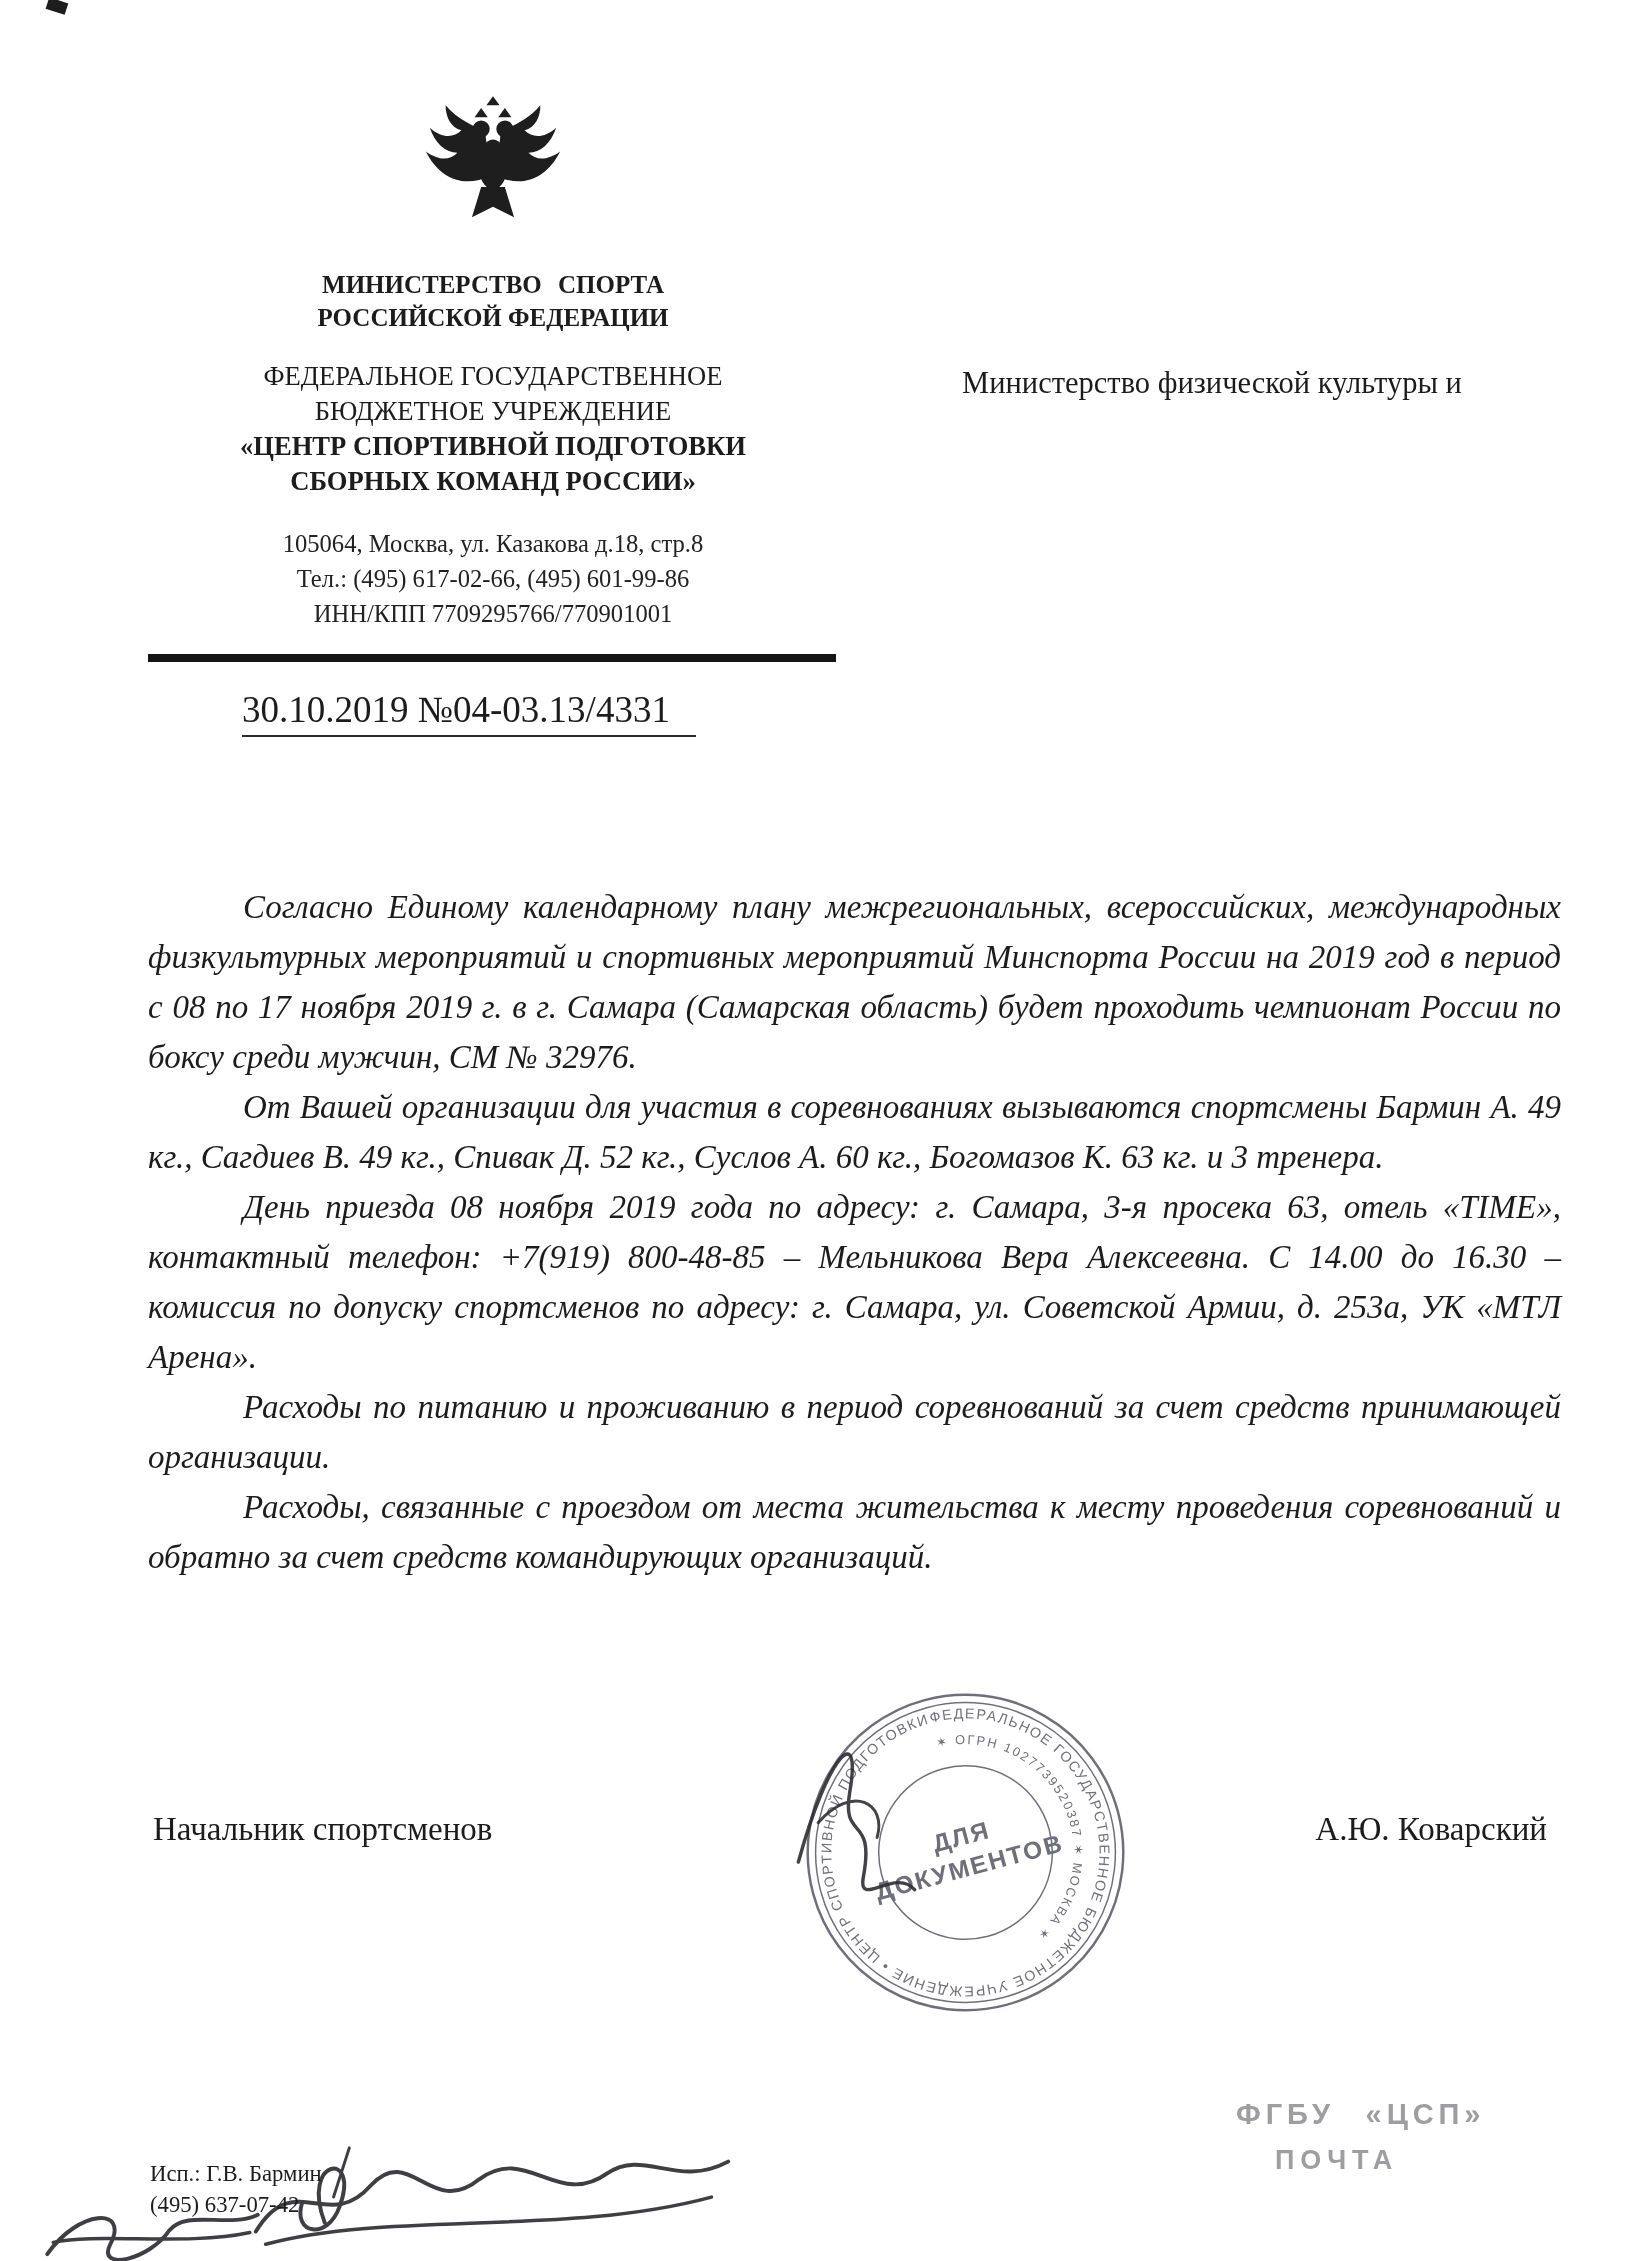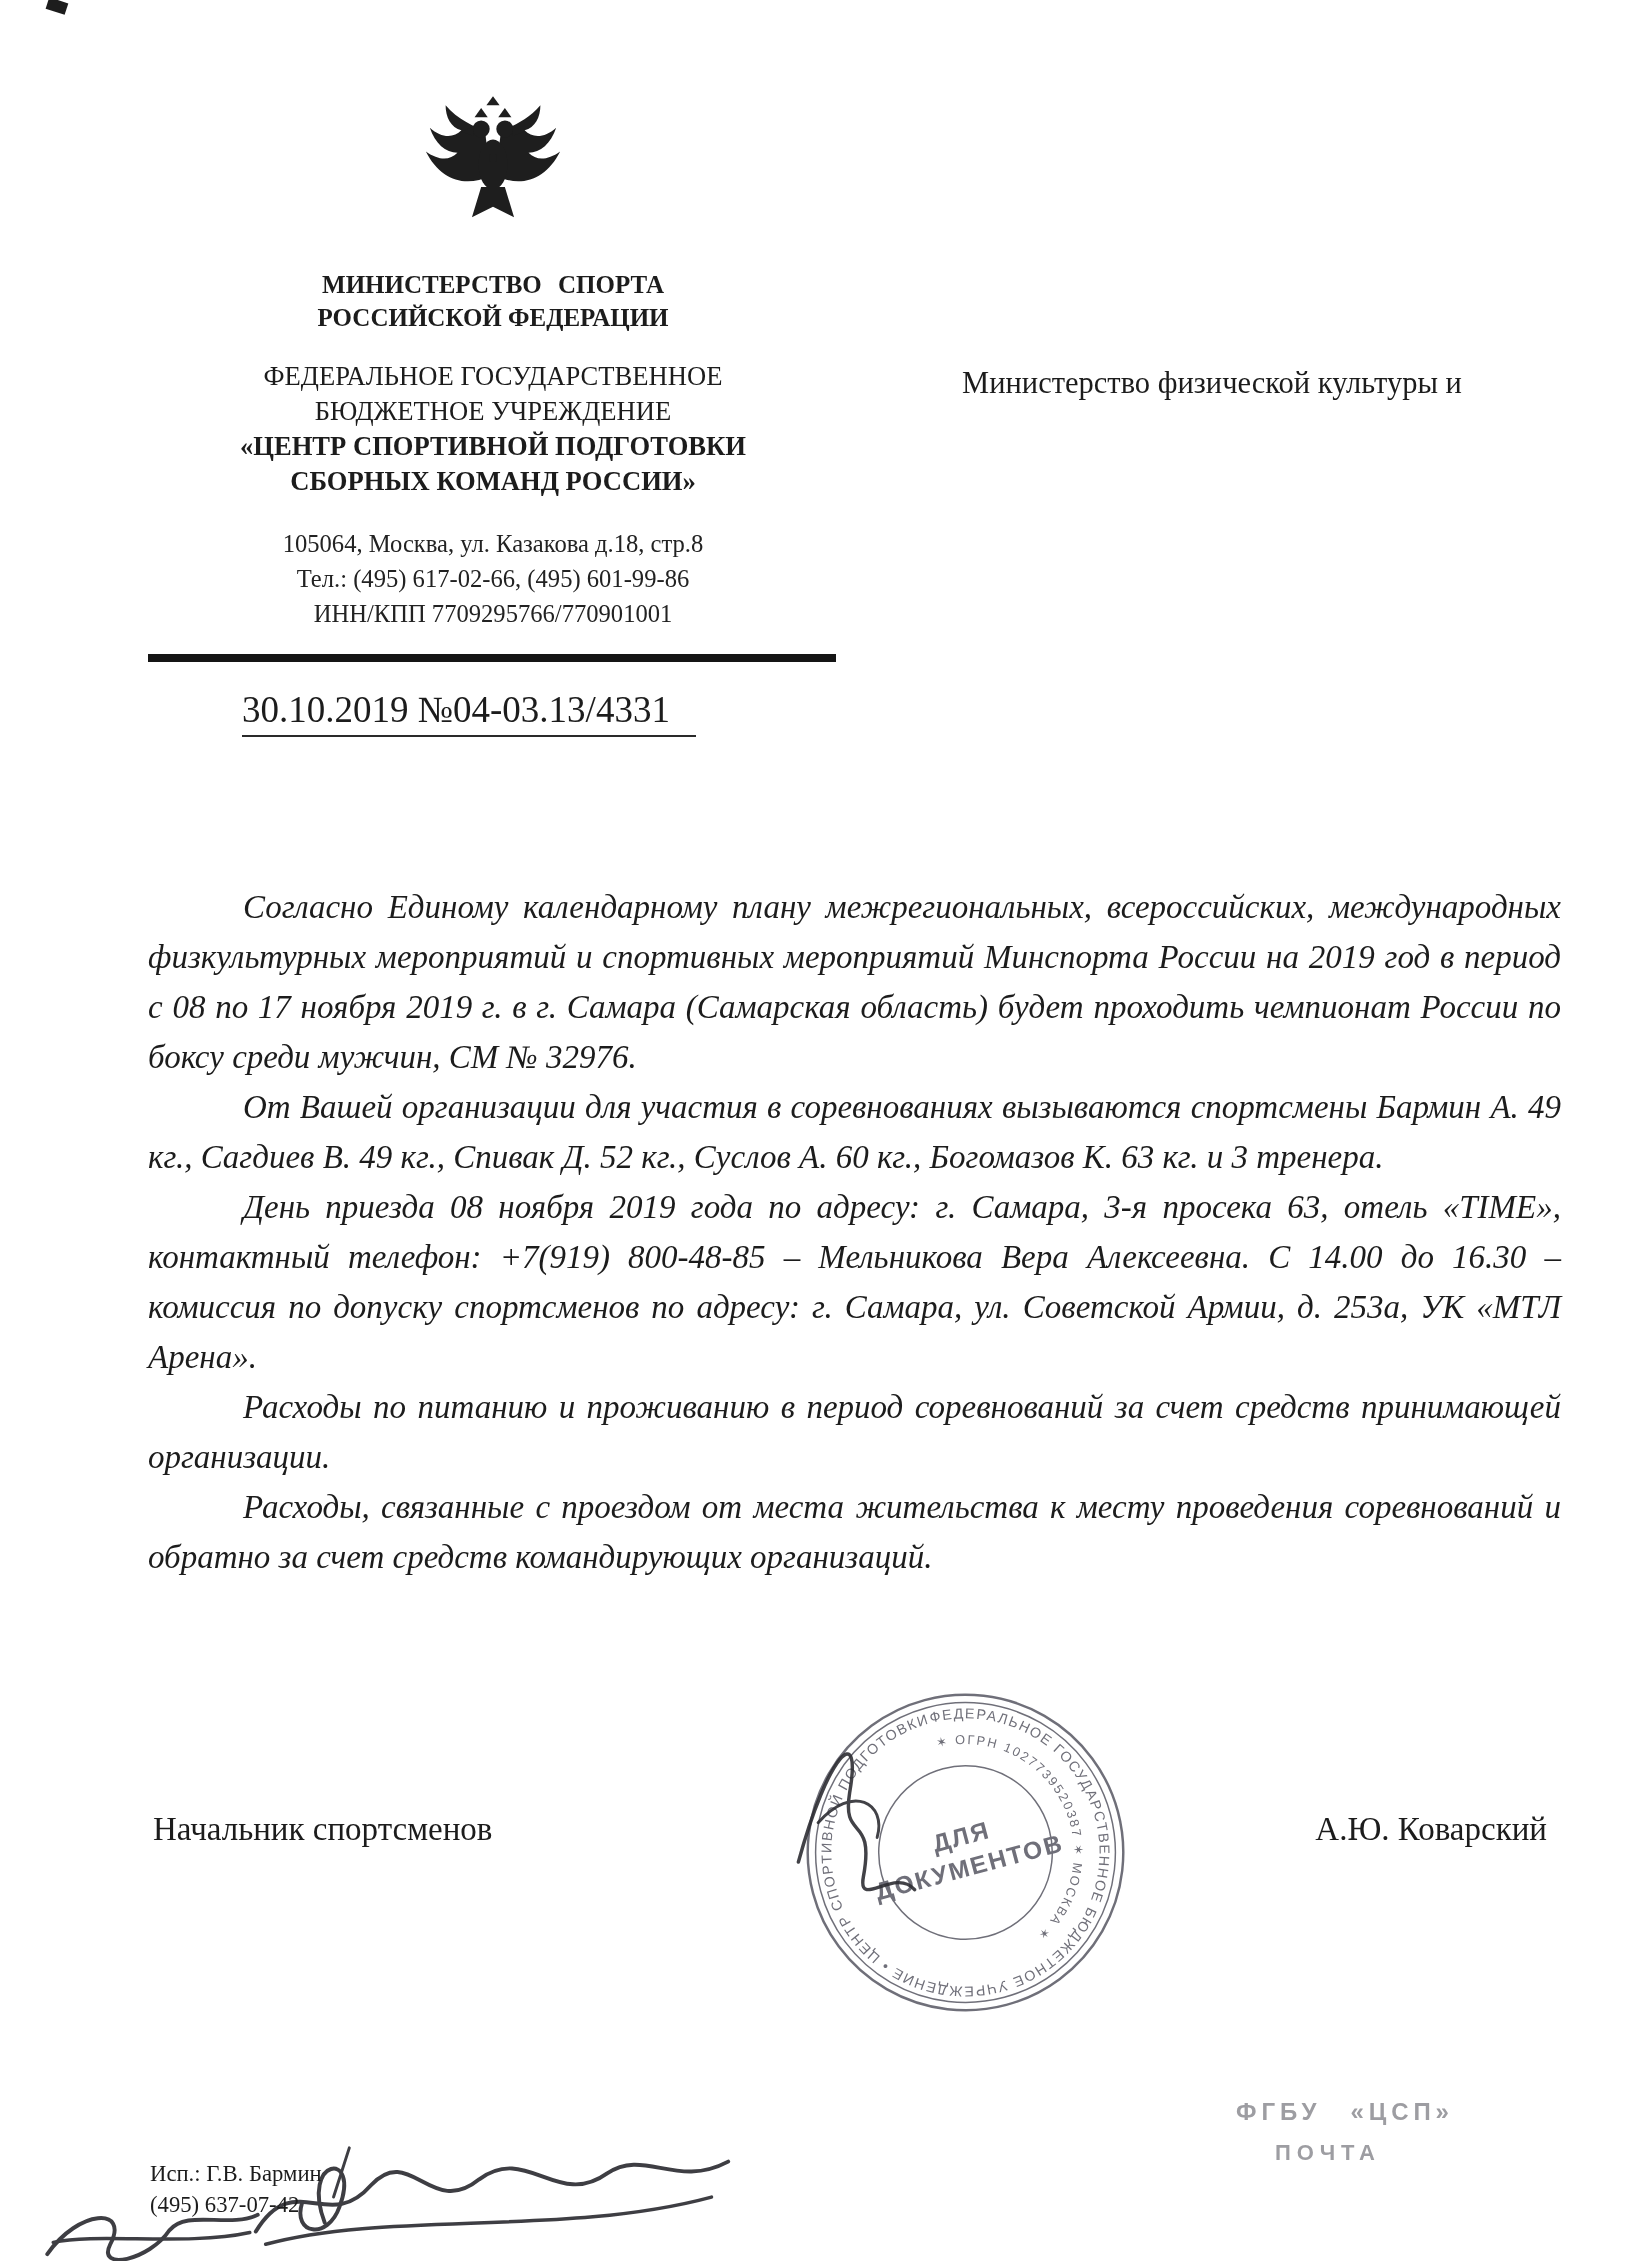--- a/index.html
+++ b/index.html
@@ -40,22 +40,22 @@
   .stamp .ring-t2{font-size:13px;letter-spacing:2px;}
   .stamp .center-t{font-size:25px;font-weight:bold;letter-spacing:2px;text-anchor:middle;}
   .sig-svg path{fill:none;stroke:#2e2e34;stroke-linecap:round;}
   .kov-sig{left:759px;top:1665px;width:256px;height:276px;opacity:.9;}
   .main-sig{left:231px;top:2138px;width:522px;height:124px;opacity:.92;}
   .corner-sig{left:39px;top:2203px;width:227px;height:59px;opacity:.92;}
   
   .exec{left:150px;top:2159px;font-size:22.7px;line-height:30.5px;}
   .postal{left:1236px;top:2098px;color:#8d8d92;
     font-family:"Liberation Sans", sans-serif;font-weight:bold;opacity:.85;}
-  .postal .p1{font-size:24px;letter-spacing:4.9px;word-spacing:17.7px;}
-  .postal .p2{font-size:22px;letter-spacing:5.9px;margin:13.8px 0 0 39px;}
+  .postal .p1{font-size:29px;letter-spacing:4.9px;word-spacing:17.7px;}
+  .postal .p2{font-size:27px;letter-spacing:5.9px;margin:13.8px 0 0 39px;}
   .artifact{left:47px;top:0px;width:19.7px;height:11.8px;background:#1d1d1d;
     transform:rotate(18deg);}
 </style>
 </head>
 <body>
 
 <div class="page">
 
   <div class="abs artifact"></div>
 

